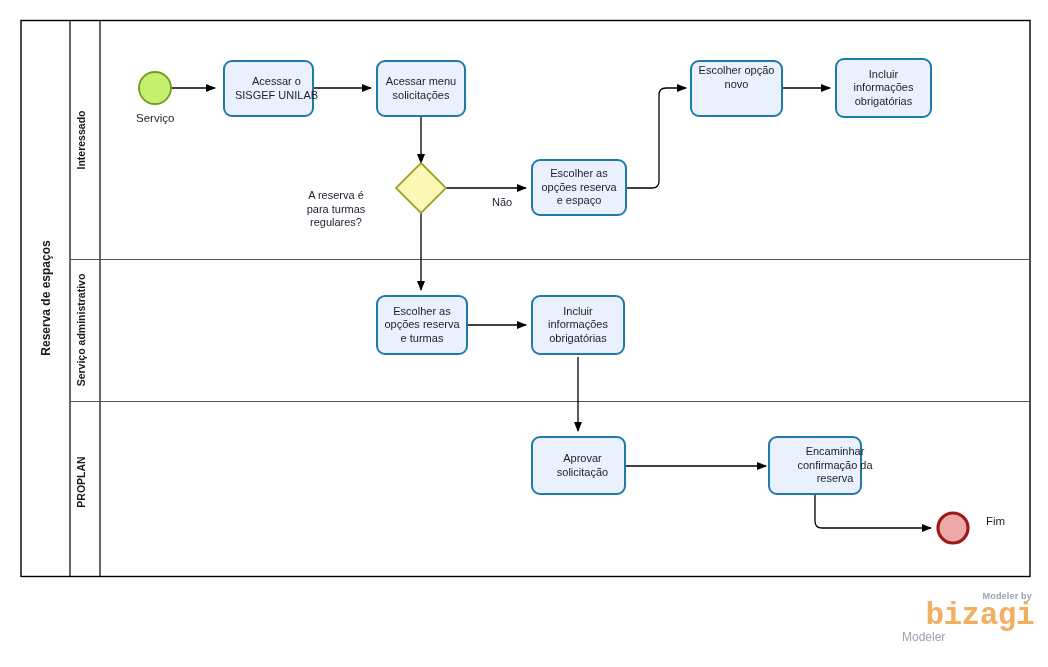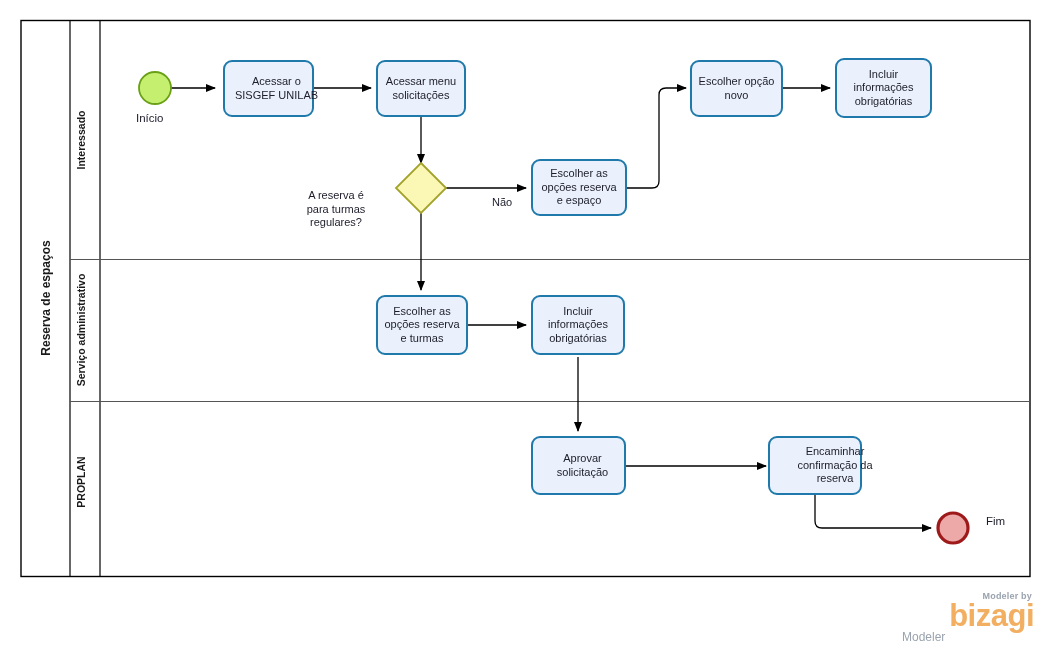--- a/index.html
+++ b/index.html
@@ -128,21 +128,21 @@
   .bz-powered {
     font-family: "Liberation Sans", sans-serif;
     font-size: 9px;
     font-weight: bold;
     color: #9aa3ae;
     letter-spacing: .2px;
     line-height: 10px;
     margin-right: 2px;
   }
   .bz-word {
-    font-family: Liberation Sans, sans-serif;
+    font-family: Liberation Mono, monospace;
     font-size: 31px;
     font-weight: bold;
     color: #f2ae61;
     line-height: 30px;
     letter-spacing: -0.5px;
   }
   .bz-modeler {
     font-family: "Liberation Sans", sans-serif;
     font-size: 12px;
     color: #9aa3ae;
@@ -230,33 +230,33 @@
       <text class="lane-label-text" transform="translate(85,482) rotate(-90)" text-anchor="middle">PROPLAN</text>
     </g>
   </svg>
 
   <div class="task-label" style="left:224px; top:61px; width:89px; height:55px;padding-left:8px;">Acessar o<br>SISGEF UNILAB</div>
 
   <div class="task-label" style="left:377px; top:61px; width:88px; height:55px;">Acessar menu<br>solicitações</div>
 
   <div class="task-label" style="left:532px; top:160px; width:94px; height:55px;">Escolher as<br>opções  reserva<br>e espaço</div>
 
-  <div class="task-label" style="left:691px; top:61px; width:91px; height:55px;">Escolher opção<br>novo</div>
+  <div class="task-label" style="left:691px; top:50px; width:91px; height:55px;">Escolher opção<br>novo</div>
 
   <div class="task-label" style="left:836px; top:59px; width:95px; height:58px;">Incluir<br>informações<br>obrigatórias</div>
 
   <div class="task-label" style="left:377px; top:296px; width:90px; height:58px;">Escolher as<br>opções reserva<br>e turmas</div>
 
   <div class="task-label" style="left:532px; top:296px; width:92px; height:58px;">Incluir<br>informações<br>obrigatórias</div>
 
   <div class="task-label" style="left:532px; top:437px; width:101px; height:57px;">Aprovar<br>solicitação</div>
 
   <div class="task-label" style="left:769px; top:437px; width:92px; height:57px;padding-left:20px;">Encaminhar<br>confirmação da<br>reserva</div>
 
-  <div class="event-label" style="left:136px; top:112px;">Início</div>
+  <div class="event-label" style="left:136px; top:112px;">Serviço</div>
 
   <div class="event-label" style="left:986px; top:515px;">Fim</div>
 
   <div class="gateway-label" style="left:298px; top:161px; width:76px;margin-top:28px;">A reserva é<br>para turmas<br>regulares?</div>
 
   <div class="flow-label" style="left:492px; top:196px;">Não</div>
 
   <div class="bizagi">
     <div class="bz-powered">Modeler by</div>
     <div class="bz-row">

